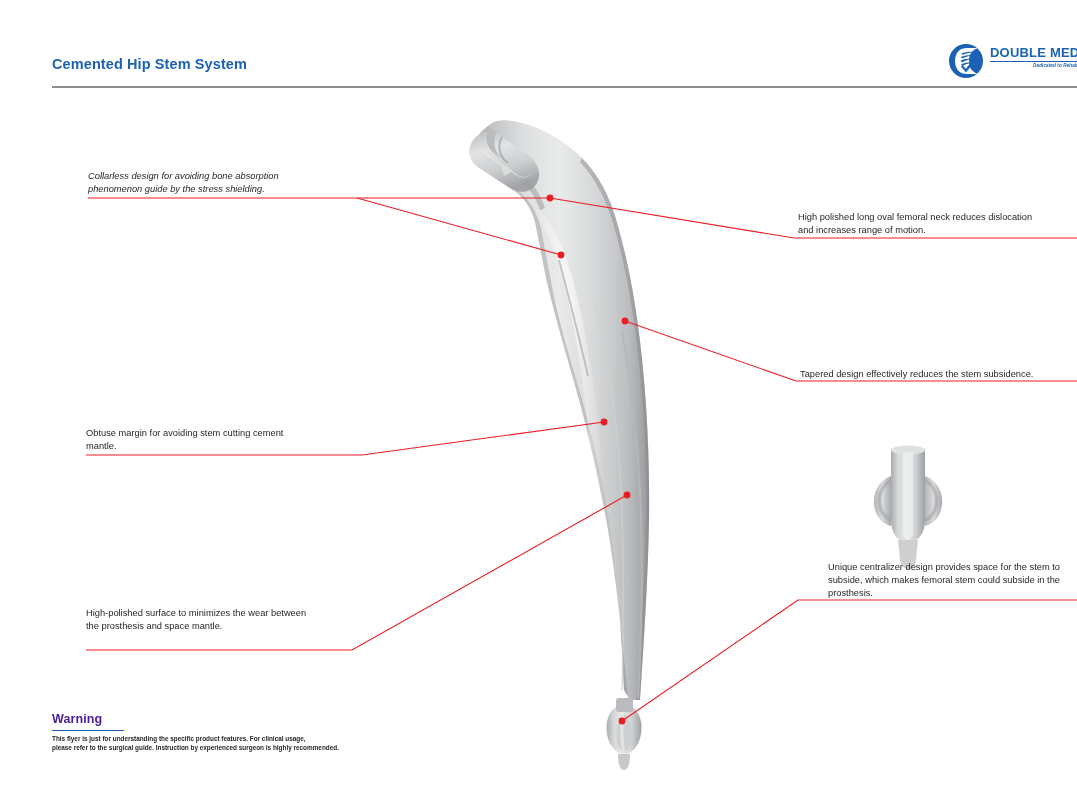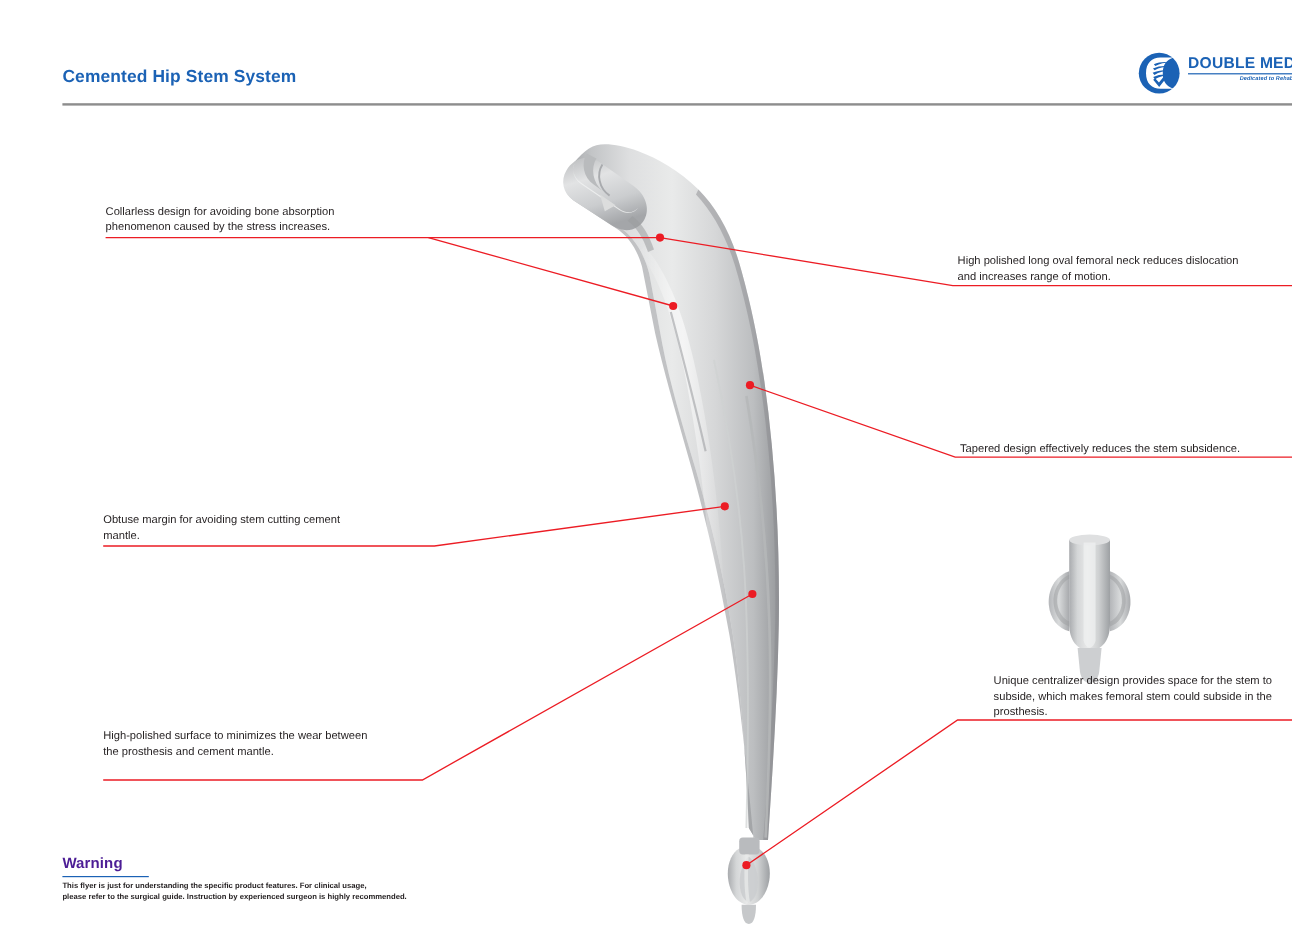--- a/index.html
+++ b/index.html
@@ -90,21 +90,21 @@
 
   
   .callout {
     position: absolute;
     font-size: 9.3px;
     line-height: 13.2px;
     color: #231f20;
   }
   .callout .ln { display: block; white-space: nowrap; }
 
-  .callout-1 { left: 56px; top: 170px; }
+  .callout-1 { left: 56px; top: 170px; font-style: italic; }
   .callout-2 { left: 766px; top: 211px; }
   .callout-3 { left: 768px; top: 368px; }
   .callout-4 { left: 54px; top: 427px; }
   .callout-5 { left: 796px; top: 561px; }
   .callout-6 { left: 54px; top: 607px; }
 
   
   .warning-title {
     position: absolute;
     left: 20px;
@@ -330,21 +330,21 @@
         <circle cx="595" cy="495" r="3.4"></circle>
         <circle cx="590" cy="721" r="3.4"></circle>
       </g>
 
       <path d="M325 198 L529 255" stroke="#ec1c24" stroke-width="1.1" fill="none"></path>
     </svg>
   </div>
 
   <div class="callout callout-1">
     <span class="ln">Collarless design for avoiding bone absorption</span>
-    <span class="ln">phenomenon caused by the stress increases.</span>
+    <span class="ln">phenomenon guide by the stress shielding.</span>
   </div>
 
   <div class="callout callout-2">
     <span class="ln">High polished long oval femoral neck reduces dislocation</span>
     <span class="ln">and increases range of motion.</span>
   </div>
 
   <div class="callout callout-3">
     <span class="ln">Tapered design effectively reduces the stem subsidence.</span>
   </div>
@@ -355,21 +355,21 @@
   </div>
 
   <div class="callout callout-5">
     <span class="ln">Unique centralizer design provides space for the stem to</span>
     <span class="ln">subside, which makes femoral stem could subside in the</span>
     <span class="ln">prosthesis.</span>
   </div>
 
   <div class="callout callout-6">
     <span class="ln">High-polished surface to minimizes the wear between</span>
-    <span class="ln">the prosthesis and cement mantle.</span>
+    <span class="ln">the prosthesis and space mantle.</span>
   </div>
 
   <div class="warning-title">Warning</div>
   <div class="warning-rule"></div>
   <div class="warning-body">
     <span class="ln">This flyer is just for understanding the specific product features. For clinical usage,</span>
     <span class="ln">please refer to the surgical guide. Instruction by experienced surgeon is highly recommended.</span>
   </div>
 
 </div>

